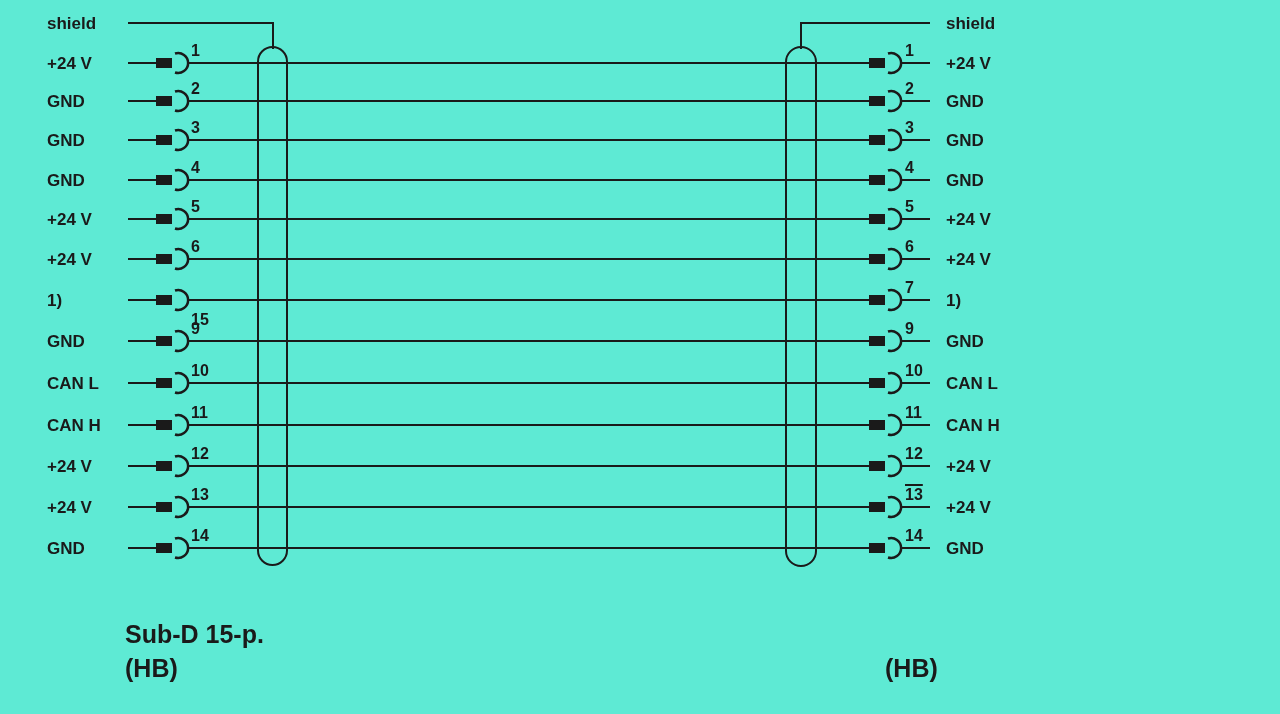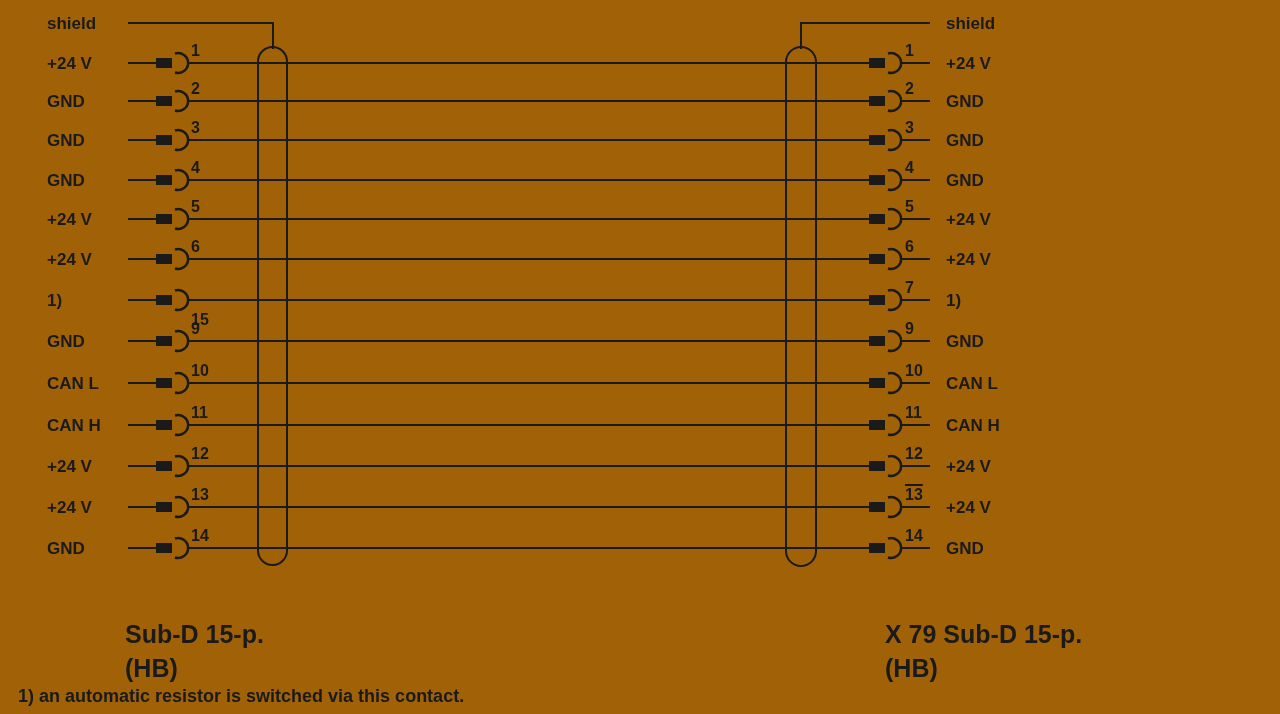--- a/index.html
+++ b/index.html
@@ -1,20 +1,20 @@
 <!DOCTYPE html>
 <html><head>
 <meta charset="utf-8">
 <style>
   html, body { margin: 0; padding: 0; background: #ffffff; }
   .stage {
     position: relative;
     width: 1280px;
     height: 714px;
-    background: #a16207;
+    background: #5eead4;
     font-family: "Liberation Sans", sans-serif;
     color: #1a1a1a;
     overflow: hidden;
   }
   .stage svg { position: absolute; left: 0; top: 0; }
   svg line, svg polyline { stroke: #1a1a1a; stroke-width: 2; fill: none; }
   svg path.arc { stroke: #1a1a1a; stroke-width: 2.5; fill: none; }
   svg rect.oval { stroke: #1a1a1a; stroke-width: 2; fill: none; }
   svg rect.plug { fill: #1a1a1a; stroke: none; }
   .lbl {
@@ -151,23 +151,21 @@
       <line x1="188" y1="548" x2="869" y2="548"></line>
       <rect class="plug" x="869" y="543" width="16" height="10"></rect>
       <path class="arc" d="M 888 538.5 A 10 10 0 1 1 888 557.5"></path>
       <line x1="901" y1="548" x2="930" y2="548"></line>
     </svg>
 
   <span class="lbl" style="left:47px;  top:23px">shield</span>
   <span class="lbl" style="left:946px; top:23px">shield</span>
   <span class="big" style="left:125px; top:600px">Sub-D 15-p.</span>
   <span class="big" style="left:125px; top:634px">(HB)</span>
-  <span class="big" style="left:885px; top:600px">X 79 Sub-D 15-p.</span>
   <span class="big" style="left:885px; top:634px">(HB)</span>
-  <span class="foot" style="left:18px; top:687px">1) an automatic resistor is switched via this contact.</span>
 
 <span class="lbl" style="left: 47px; top: 63px;">+24 V</span>
     <span class="num" style="left: 191px; top: 43px;">1</span>
     <span class="num" style="left: 905px; top: 43px;">1</span>
     <span class="lbl" style="left: 946px; top: 63px;">+24 V</span>
     <span class="lbl" style="left: 47px; top: 101px;">GND</span>
     <span class="num" style="left: 191px; top: 81px;">2</span>
     <span class="num" style="left: 905px; top: 81px;">2</span>
     <span class="lbl" style="left: 946px; top: 101px;">GND</span>
     <span class="lbl" style="left: 47px; top: 140px;">GND</span>

